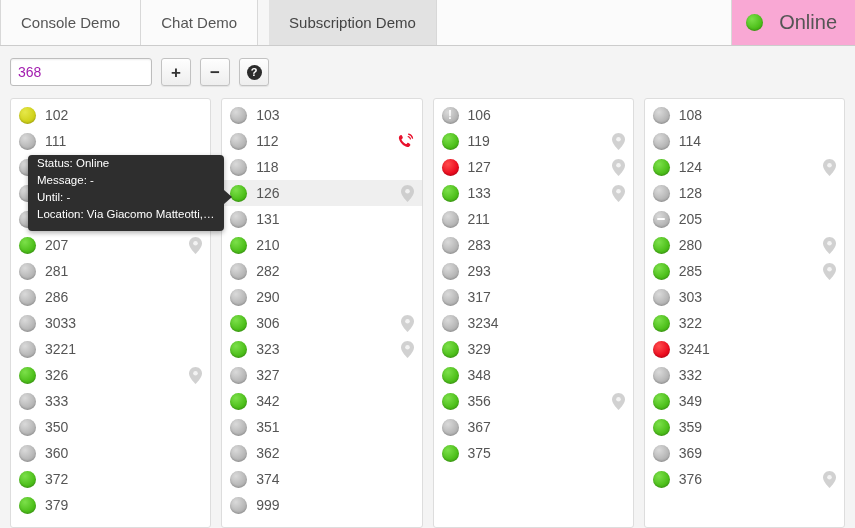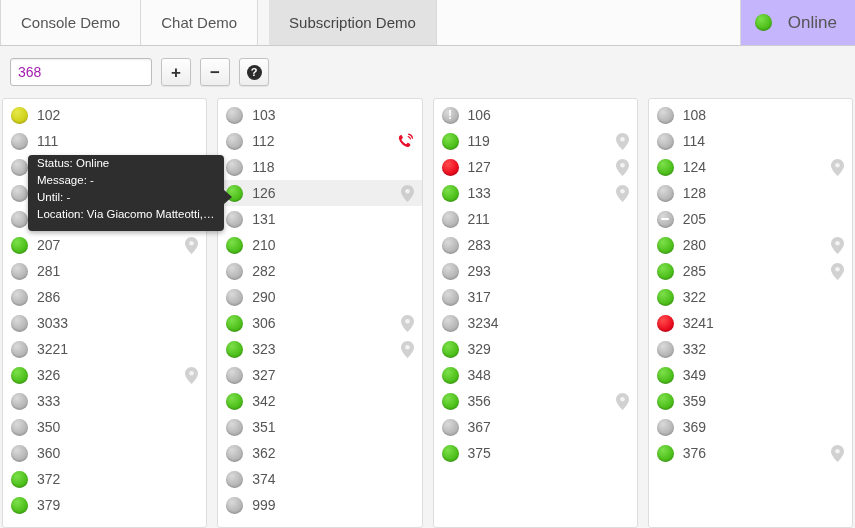--- a/index.html
+++ b/index.html
@@ -44,23 +44,23 @@
     height: 45px;
     background: #fbfbfb;
     border-right: 1px solid #d8d8d8;
   }
   .tab-status {
     height: 45px;
     padding: 0 18px 0 14px;
     display: flex;
     align-items: center;
     gap: 16px;
-    font-size: 17px;
+    font-size: 20px;
     color: #555;
-    background: #c4b5fd;
+    background: #f9a8d4;
   }
   .status-dot {
     width: 17px; height: 17px;
     border-radius: 50%;
     background: radial-gradient(circle at 35% 30%, #7ce04a 0%, #4dbf1a 60%, #3da313 100%);
     box-shadow: inset 0 -1px 2px rgba(0,0,0,.22);
   }
 
   
   #toolbar {
@@ -112,21 +112,21 @@
     line-height: 1;
   }
 
   
   #columns {
     position: absolute;
     left: 0; top: 98px;
     width: 855px; height: 430px;
     display: flex;
     gap: 10px;
-    padding: 0 2px;
+    padding: 0 10px;
   }
   .column {
     flex: 1 1 0;
     background: #fff;
     border: 1px solid #dddddd;
     border-radius: 3px;
     overflow: hidden;
     padding: 3px 0 3px 0;
   }
   .row {
@@ -579,20 +579,25 @@
         <span class="bulb online"></span>
         <span class="label">285</span>
         <span class="row-icons">
           <svg class="pin" viewBox="0 0 13 17">
             <path d="M6.5 0C2.9 0 0 2.9 0 6.5C0 11 6.5 17 6.5 17S13 11 13 6.5C13 2.9 10.1 0 6.5 0Z" fill="#c9c9c9"></path>
             <circle cx="6.5" cy="6.3" r="2.3" fill="#f2f2f2"></circle>
           </svg>
         </span>
       </div>
       <div class="row">
+        <span class="bulb offline"></span>
+        <span class="label">303</span>
+        <span class="row-icons"></span>
+      </div>
+      <div class="row">
         <span class="bulb online"></span>
         <span class="label">322</span>
         <span class="row-icons"></span>
       </div>
       <div class="row">
         <span class="bulb busy"></span>
         <span class="label">3241</span>
         <span class="row-icons"></span>
       </div>
       <div class="row">

